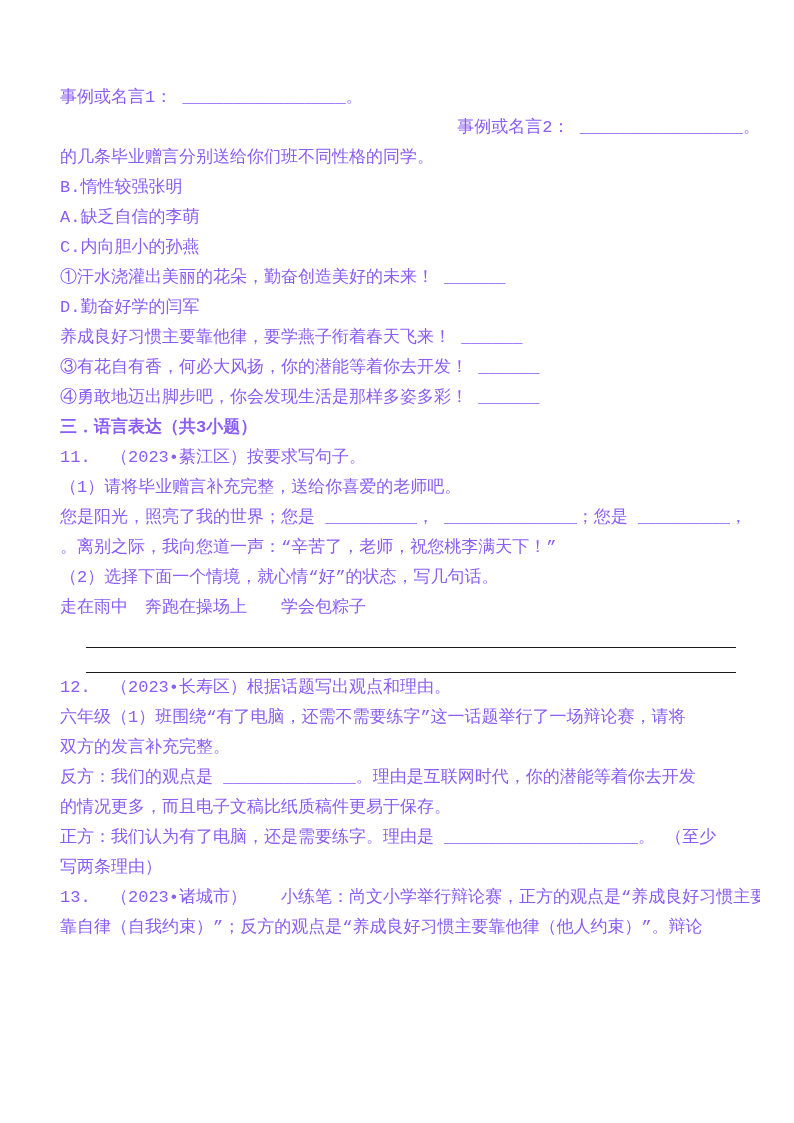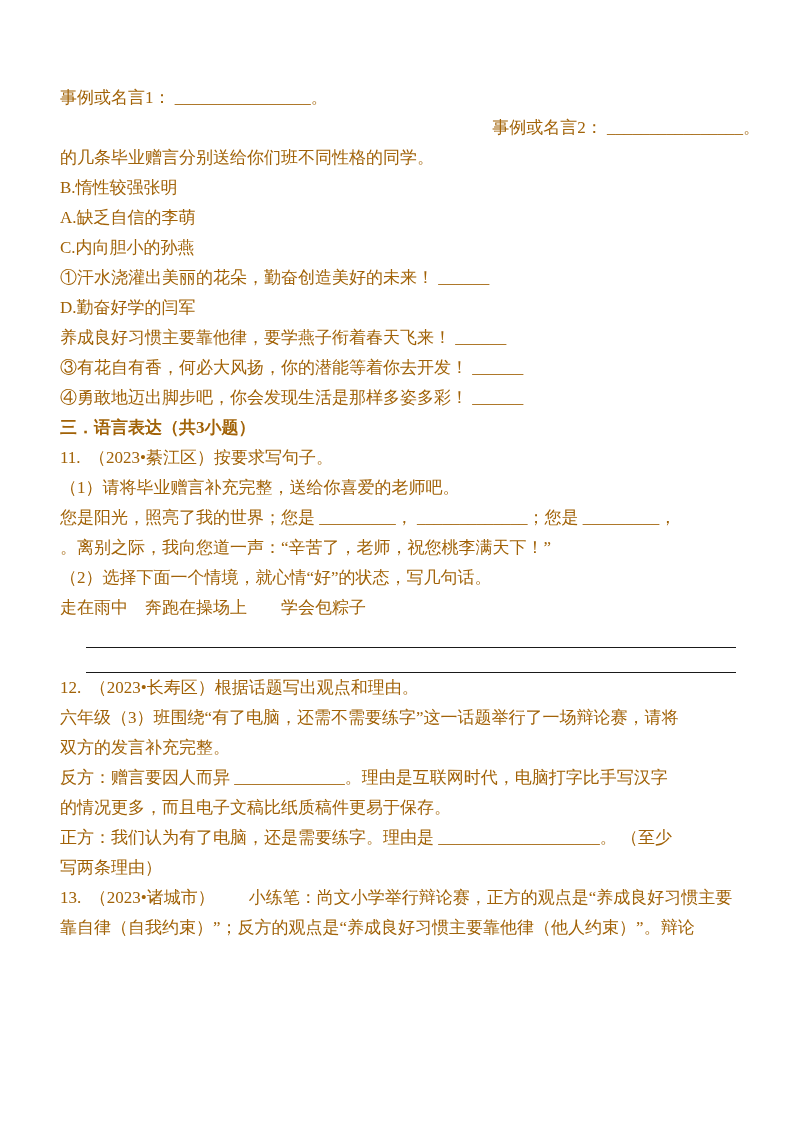--- a/index.html
+++ b/index.html
@@ -6,22 +6,22 @@
     margin: 0;
     padding: 0;
     background: #ffffff;
   }
   .page {
     position: relative;
     width: 794px;
     height: 1123px;
     background: #ffffff;
     overflow: hidden;
-    font-family: Liberation Serif, serif;
-    color: #a16207;
+    font-family: Liberation Mono, monospace;
+    color: #8b5cf6;
   }
   .content {
     position: absolute;
     left: 60px;
     top: 83px;
     right: 34px;
   }
   p.ln {
     margin: 0;
     font-size: 17px;
@@ -72,23 +72,23 @@
     <p class="ln m1">（1）请将毕业赠言补充完整，送给你喜爱的老师吧。</p>
     <p class="ln m2">您是阳光，照亮了我的世界；您是 _________， _____________；您是 _________，</p>
     <p class="ln m1 mt4">。离别之际，我向您道一声：“辛苦了，老师，祝您桃李满天下！”</p>
     <p class="ln m1">（2）选择下面一个情境，就心情“好”的状态，写几句话。</p>
     <p class="ln m1">走在雨中　奔跑在操场上　　学会包粽子</p>
 
     <div class="rule rule-gap"></div>
     <div class="rule rule-gap2"></div>
 
     <p class="ln mt12">12.  （2023•长寿区）根据话题写出观点和理由。</p>
-    <p class="ln m2">六年级（3）班围绕“有了电脑，还需不需要练字”这一话题举行了一场辩论赛，请将</p>
+    <p class="ln m2">六年级（1）班围绕“有了电脑，还需不需要练字”这一话题举行了一场辩论赛，请将</p>
     <p class="ln m1">双方的发言补充完整。</p>
-    <p class="ln m2">反方：赠言要因人而异 _____________。理由是互联网时代，电脑打字比手写汉字</p>
+    <p class="ln m2">反方：我们的观点是 _____________。理由是互联网时代，你的潜能等着你去开发</p>
     <p class="ln m1">的情况更多，而且电子文稿比纸质稿件更易于保存。</p>
     <p class="ln m2">正方：我们认为有了电脑，还是需要练字。理由是 ___________________。 （至少</p>
     <p class="ln m1">写两条理由）</p>
 
     <p class="ln">13.  （2023•诸城市）　　小练笔：尚文小学举行辩论赛，正方的观点是“养成良好习惯主要</p>
     <p class="ln m1 mt4">靠自律（自我约束）”；反方的观点是“养成良好习惯主要靠他律（他人约束）”。辩论</p>
 
   </div>
 </div>
 

